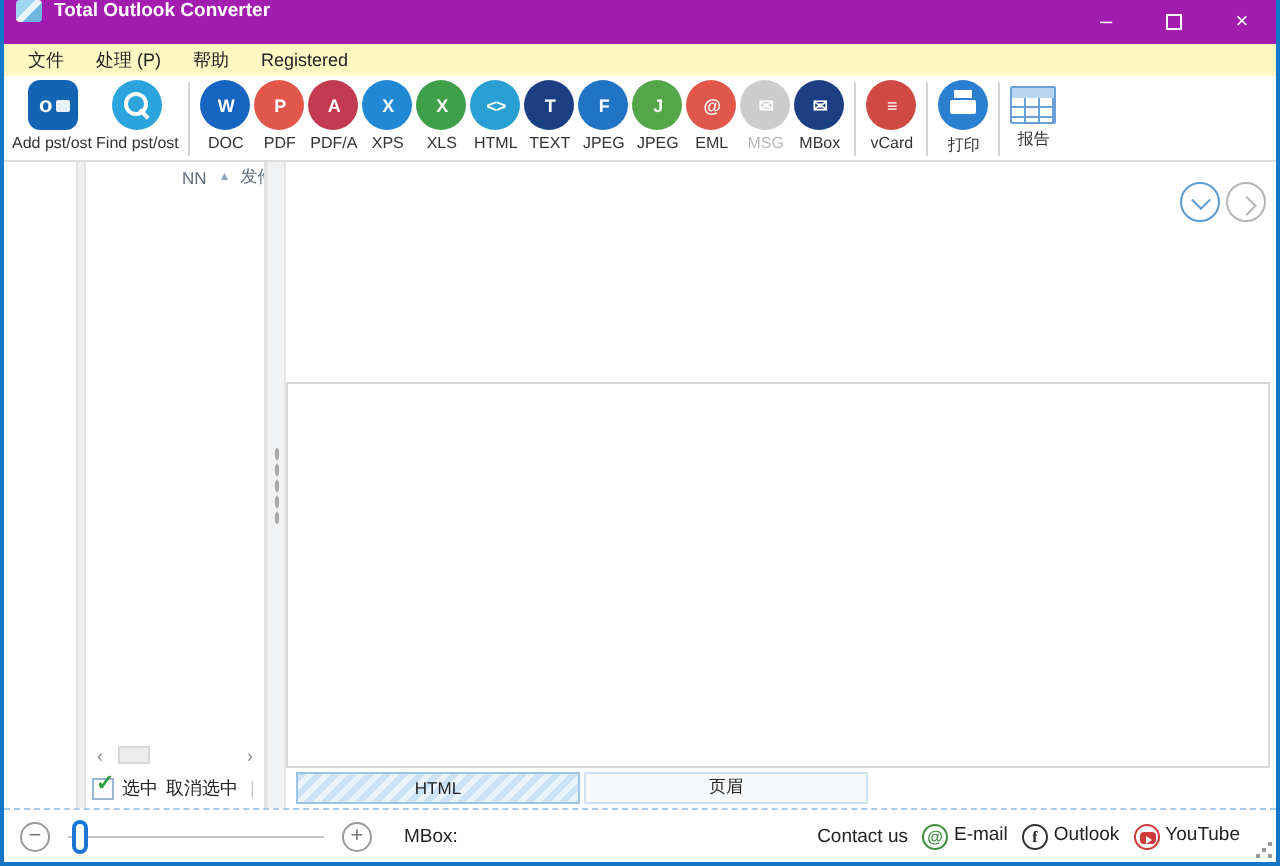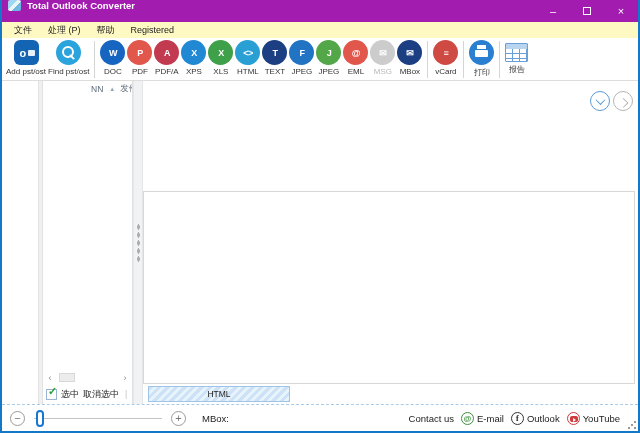--- a/index.html
+++ b/index.html
@@ -98,21 +98,21 @@
   .statusbar { height:27px; border-top:1px dashed #aacbe8; display:flex; align-items:center;
                padding:0 8px; font-size:9.5px; color:#222; background:#fff; flex:none; position:relative; }
   .zoom-btn { width:15px; height:15px; border-radius:50%; border:1px solid #9a9a9a; color:#777;
               display:flex; align-items:center; justify-content:center; font-size:11px; line-height:1; flex:none; }
   .slider { width:128px; height:17px; position:relative; margin:0 9px; flex:none; }
   .slider-track { position:absolute; top:8px; left:0; right:0; height:1px; background:#c4c4c4; }
   .slider-thumb { position:absolute; left:2px; top:0; width:8px; height:17px; border:2px solid #1976d2;
                   border-radius:4px; background:#fff; }
   .items-label { margin-left:16px; }
   .status-links { margin-left:auto; display:flex; align-items:center; gap:7px; margin-right:10px; }
-  .slink { display:flex; align-items:center; gap:3px; white-space:nowrap; }
+  .slink { display:flex; align-items:flex-start; gap:3px; white-space:nowrap; }
   .round-icon { width:13px; height:13px; border-radius:50%; display:flex; align-items:center;
                 justify-content:center; font-size:8px; font-weight:bold; flex:none; }
   .email-icon { border:1px solid #3d8f3d; color:#3d8f3d; }
   .fb-icon { border:1px solid #333; color:#222; font-family:"Liberation Serif",serif; }
   .yt-icon { border:1px solid #cf3b3b; position:relative; }
   .yt-icon::before { content:""; position:absolute; left:2px; top:3px; width:8px; height:6px;
                      background:#cf3b3b; border-radius:2px; }
   .yt-icon::after { content:""; position:absolute; left:5px; top:5px; width:0; height:0;
                     border-left:3px solid #fff; border-top:2px solid rgba(0,0,0,0); border-bottom:2px solid rgba(0,0,0,0); }
   .resize-grip { position:absolute; right:2px; bottom:2px; width:9px; height:9px;
@@ -261,20 +261,21 @@
               <span class="chev down"></span>
             </span>
           <span class="nav-btn">
               <span class="chev right"></span>
             </span>
         </div>
       </div>
       <div class="preview-box"></div>
       <div class="tab-row">
         <span class="tab selected">HTML</span>
+        <span class="tab">页眉</span>
       </div>
     </div>
   </div>
 
   <div class="statusbar">
     <span class="zoom-btn">−</span>
     <span class="slider">
       <span class="slider-track"></span>
       <span class="slider-thumb"></span>
     </span>

